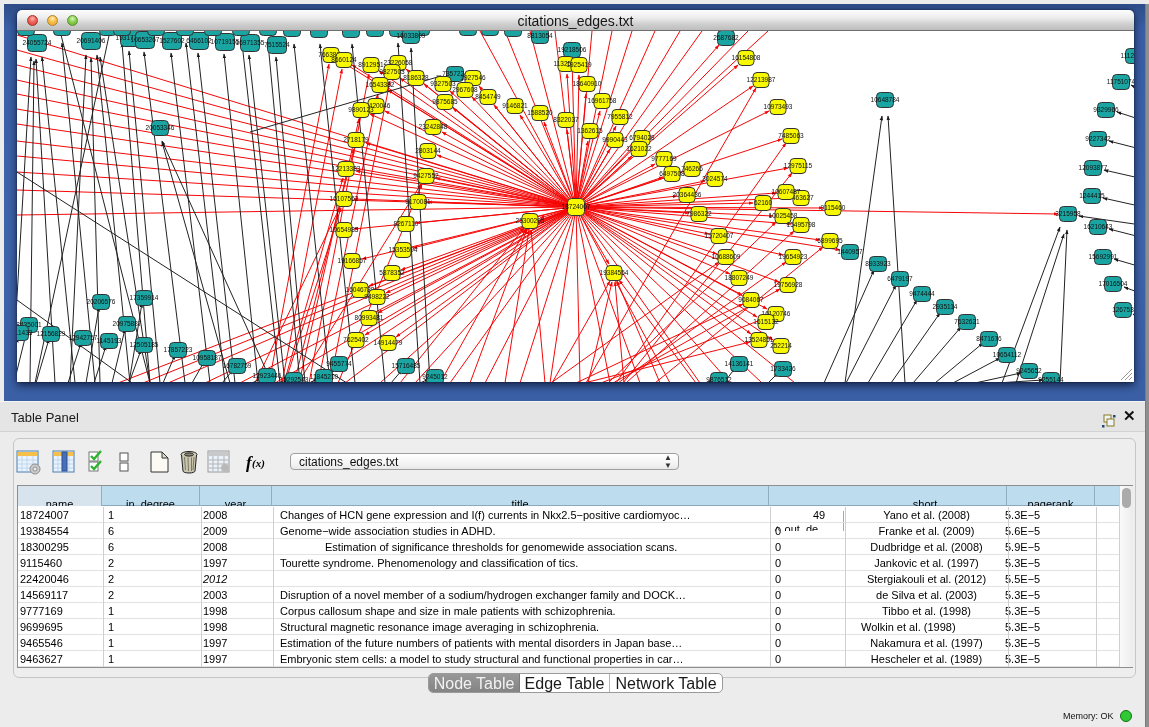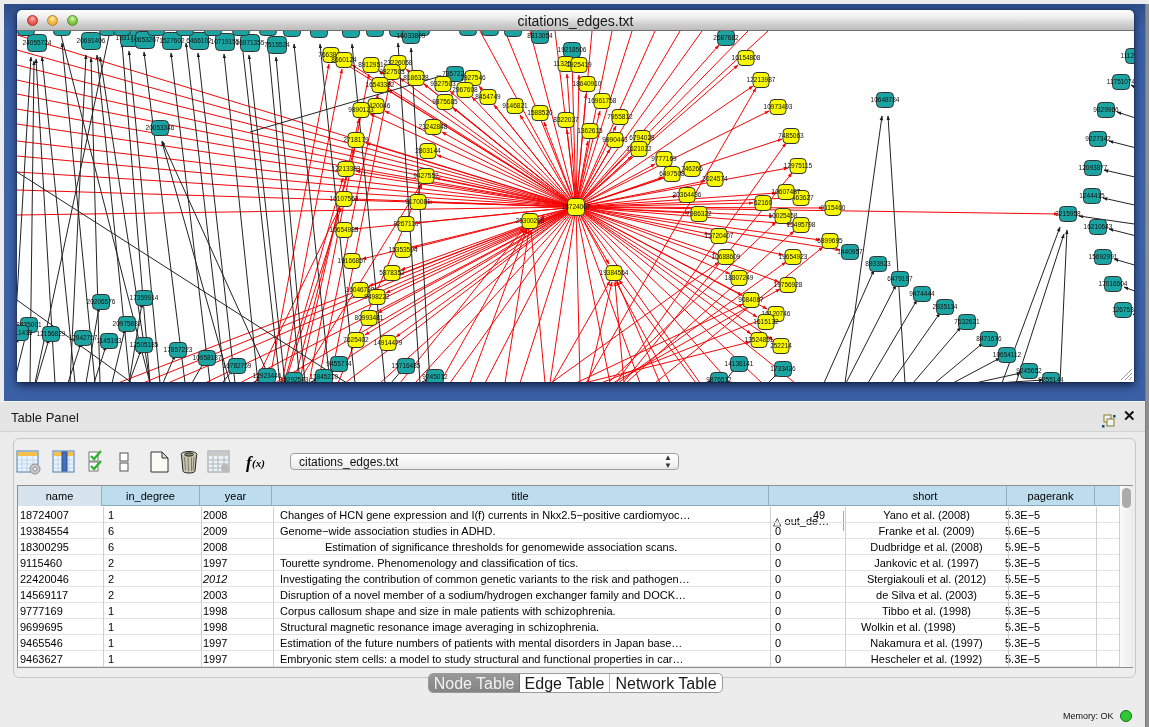--- a/index.html
+++ b/index.html
@@ -27,21 +27,21 @@
 .panel { position:absolute; left:13px; top:438px; width:1123px; height:240px; background:#eeeeee;
   border:1px solid #c6c6c6; border-radius:6px; }
 .icons { position:absolute; left:0px; top:10px; height:26px; }
 .combo { position:absolute; left:276px; top:14px; width:389px; height:17px; border:1px solid #9f9f9f;
   border-radius:4px; background:linear-gradient(180deg,#ffffff,#f2f2f2 70%,#e8e8e8); font-size:12px; color:#111; }
 .combo .ct { position:absolute; left:8px; top:1px; }
 .combo .arr { position:absolute; right:6px; top:0px; font-size:8px; line-height:8px; color:#333; }
 .tbl { position:absolute; left:3px; top:46px; width:1116px; height:183px; background:#fff;
   border:1px solid #8e8e8e; font-size:11px; color:#000; }
 .thead { position:absolute; left:0; top:0; height:20px; width:1101px; display:flex; background:#bddced; border-bottom:1px solid #8aa9bd; }
-.thead .c { border-right:1px solid #92afc2; text-align:center; padding-top:4px; height:20px; overflow:hidden; white-space:nowrap; }
+.thead .c { border-right:1px solid #92afc2; text-align:center; padding-top:12px; height:20px; overflow:hidden; white-space:nowrap; }
 .rows { position:absolute; left:0; top:21px; }
 .row { position:absolute; height:16px; width:1101px; }
 .row .c { position:absolute; top:2px; white-space:nowrap; overflow:hidden; }
 .grid-v { position:absolute; top:21px; width:1px; height:160px; background:#cfcfcf; }
 .sb { position:absolute; left:1101px; top:0px; width:14px; height:181px; background:linear-gradient(90deg,#fafafa,#ececec); border-left:1px solid #d0d0d0; }
 .sb .th { position:absolute; left:2px; top:2px; width:9px; height:20px; border-radius:5px; background:#ababab; }
 .tabs { position:absolute; left:428px; top:673px; height:20px; display:flex; border:1px solid #9a9a9a;
   border-radius:5px; overflow:hidden; background:#fff; font-size:16px; }
 .tabs .tb { height:20px; line-height:19px; text-align:center; color:#1a1a1a; border-right:1px solid #b5b5b5; }
 .tabs .tb.sel { background:linear-gradient(180deg,#989898,#828282); color:#f2f2f2; border-right:1px solid #7a7a7a; }
@@ -724,21 +724,20 @@
 <div class="c" style="left:185px;">1997</div>
 <div class="c" style="left:262px;width:488px;">Tourette syndrome. Phenomenology and classification of tics.</div>
 <div class="c" style="left:757px;">0</div>
 <div class="c" style="left:827px;width:163px;text-align:center;">Jankovic et al. (1997)</div>
 <div class="c" style="left:987px;">5.3E−5</div>
 </div>
 <div class="row" style="top:64px;border-bottom:1px solid #e2e2e2;">
 <div class="c" style="left:2px;">22420046</div>
 <div class="c" style="left:90px;">2</div>
 <div class="c" style="left:185px;font-style:italic;">2012</div>
-<div class="c" style="left:262px;width:488px;">Investigating the contribution of common genetic variants to the risk and pathogen…</div>
 <div class="c" style="left:757px;">0</div>
 <div class="c" style="left:827px;width:163px;text-align:center;">Stergiakouli et al. (2012)</div>
 <div class="c" style="left:987px;">5.5E−5</div>
 </div>
 <div class="row" style="top:80px;border-bottom:1px solid #e2e2e2;">
 <div class="c" style="left:2px;">14569117</div>
 <div class="c" style="left:90px;">2</div>
 <div class="c" style="left:185px;">2003</div>
 <div class="c" style="left:262px;width:488px;">Disruption of a novel member of a sodium/hydrogen exchanger family and DOCK…</div>
 <div class="c" style="left:757px;">0</div>
@@ -771,21 +770,21 @@
 <div class="c" style="left:757px;">0</div>
 <div class="c" style="left:827px;width:163px;text-align:center;">Nakamura et al. (1997)</div>
 <div class="c" style="left:987px;">5.3E−5</div>
 </div>
 <div class="row" style="top:144px;border-bottom:1px solid #e2e2e2;">
 <div class="c" style="left:2px;">9463627</div>
 <div class="c" style="left:90px;">1</div>
 <div class="c" style="left:185px;">1997</div>
 <div class="c" style="left:262px;width:488px;">Embryonic stem cells: a model to study structural and functional properties in car…</div>
 <div class="c" style="left:757px;">0</div>
-<div class="c" style="left:827px;width:163px;text-align:center;">Hescheler et al. (1992)</div>
+<div class="c" style="left:827px;width:163px;text-align:center;">Hescheler et al. (1989)</div>
 <div class="c" style="left:987px;">5.3E−5</div>
 </div>
       </div>
     <div class="grid-v" style="left:85px;"></div>
 <div class="grid-v" style="left:183px;"></div>
 <div class="grid-v" style="left:255px;"></div>
 <div class="grid-v" style="left:752px;"></div>
 <div class="grid-v" style="left:827px;"></div>
 <div class="grid-v" style="left:990px;"></div>
 <div class="grid-v" style="left:1078px;"></div>

